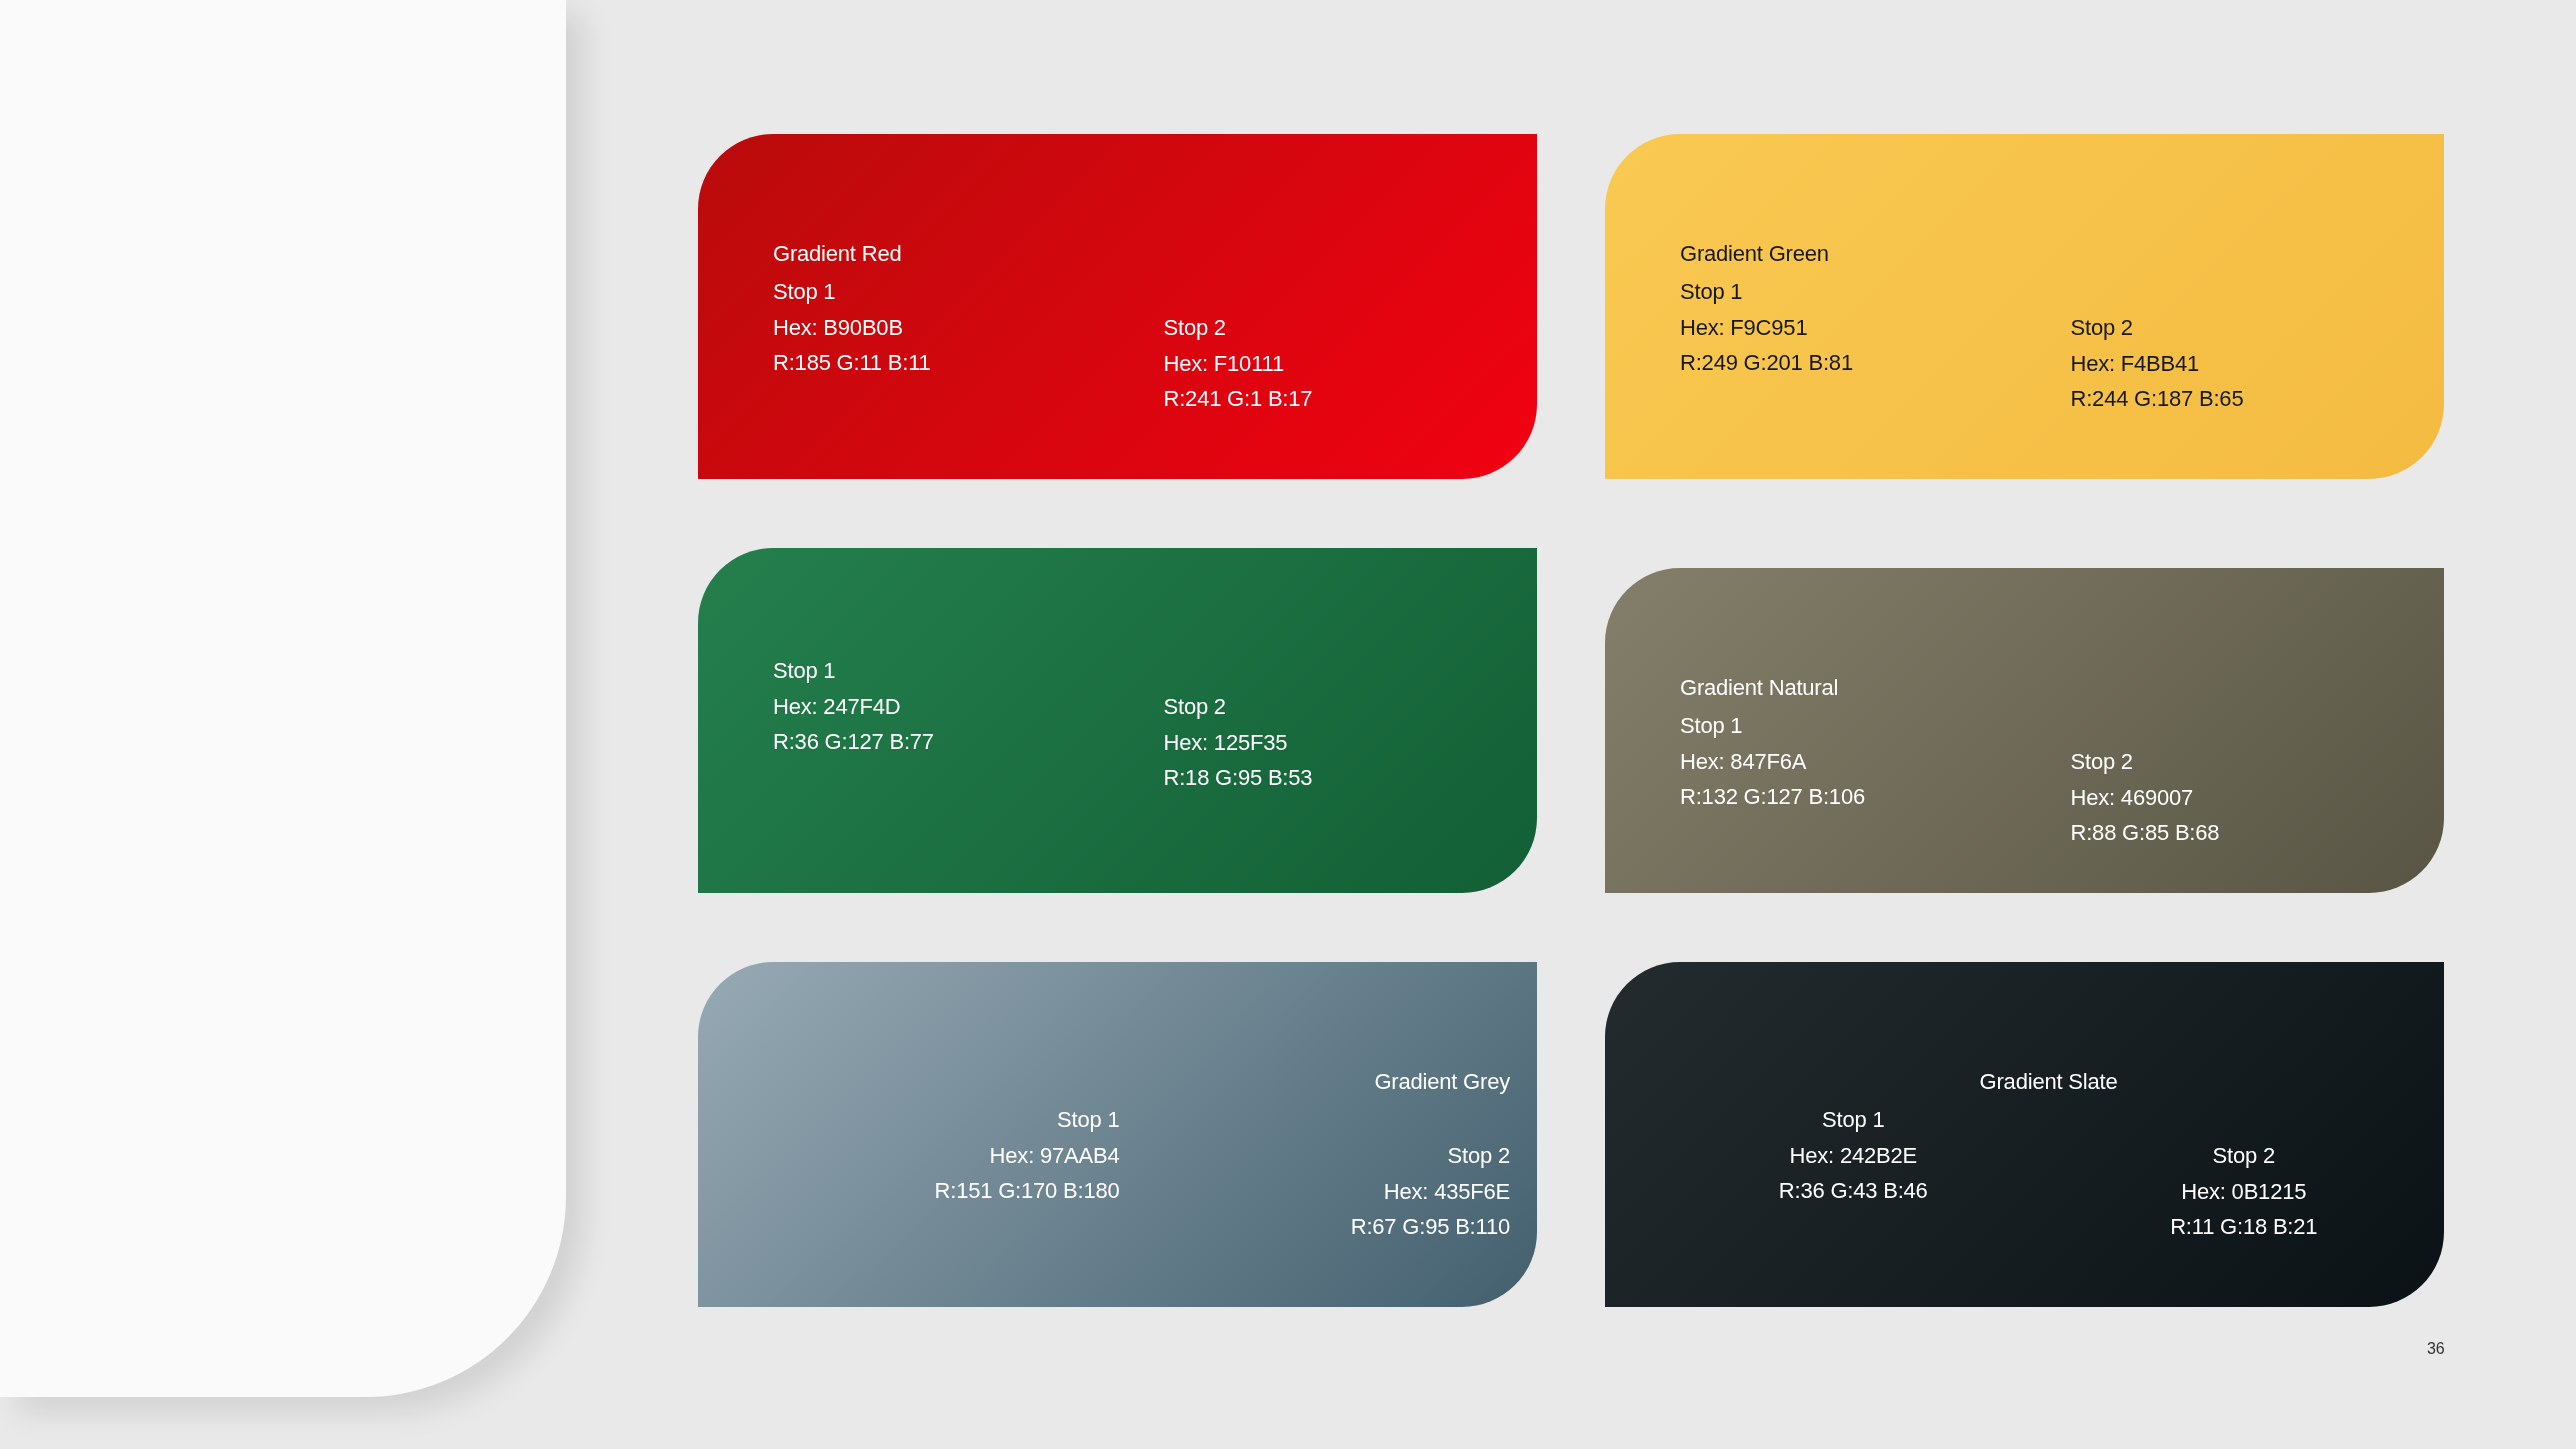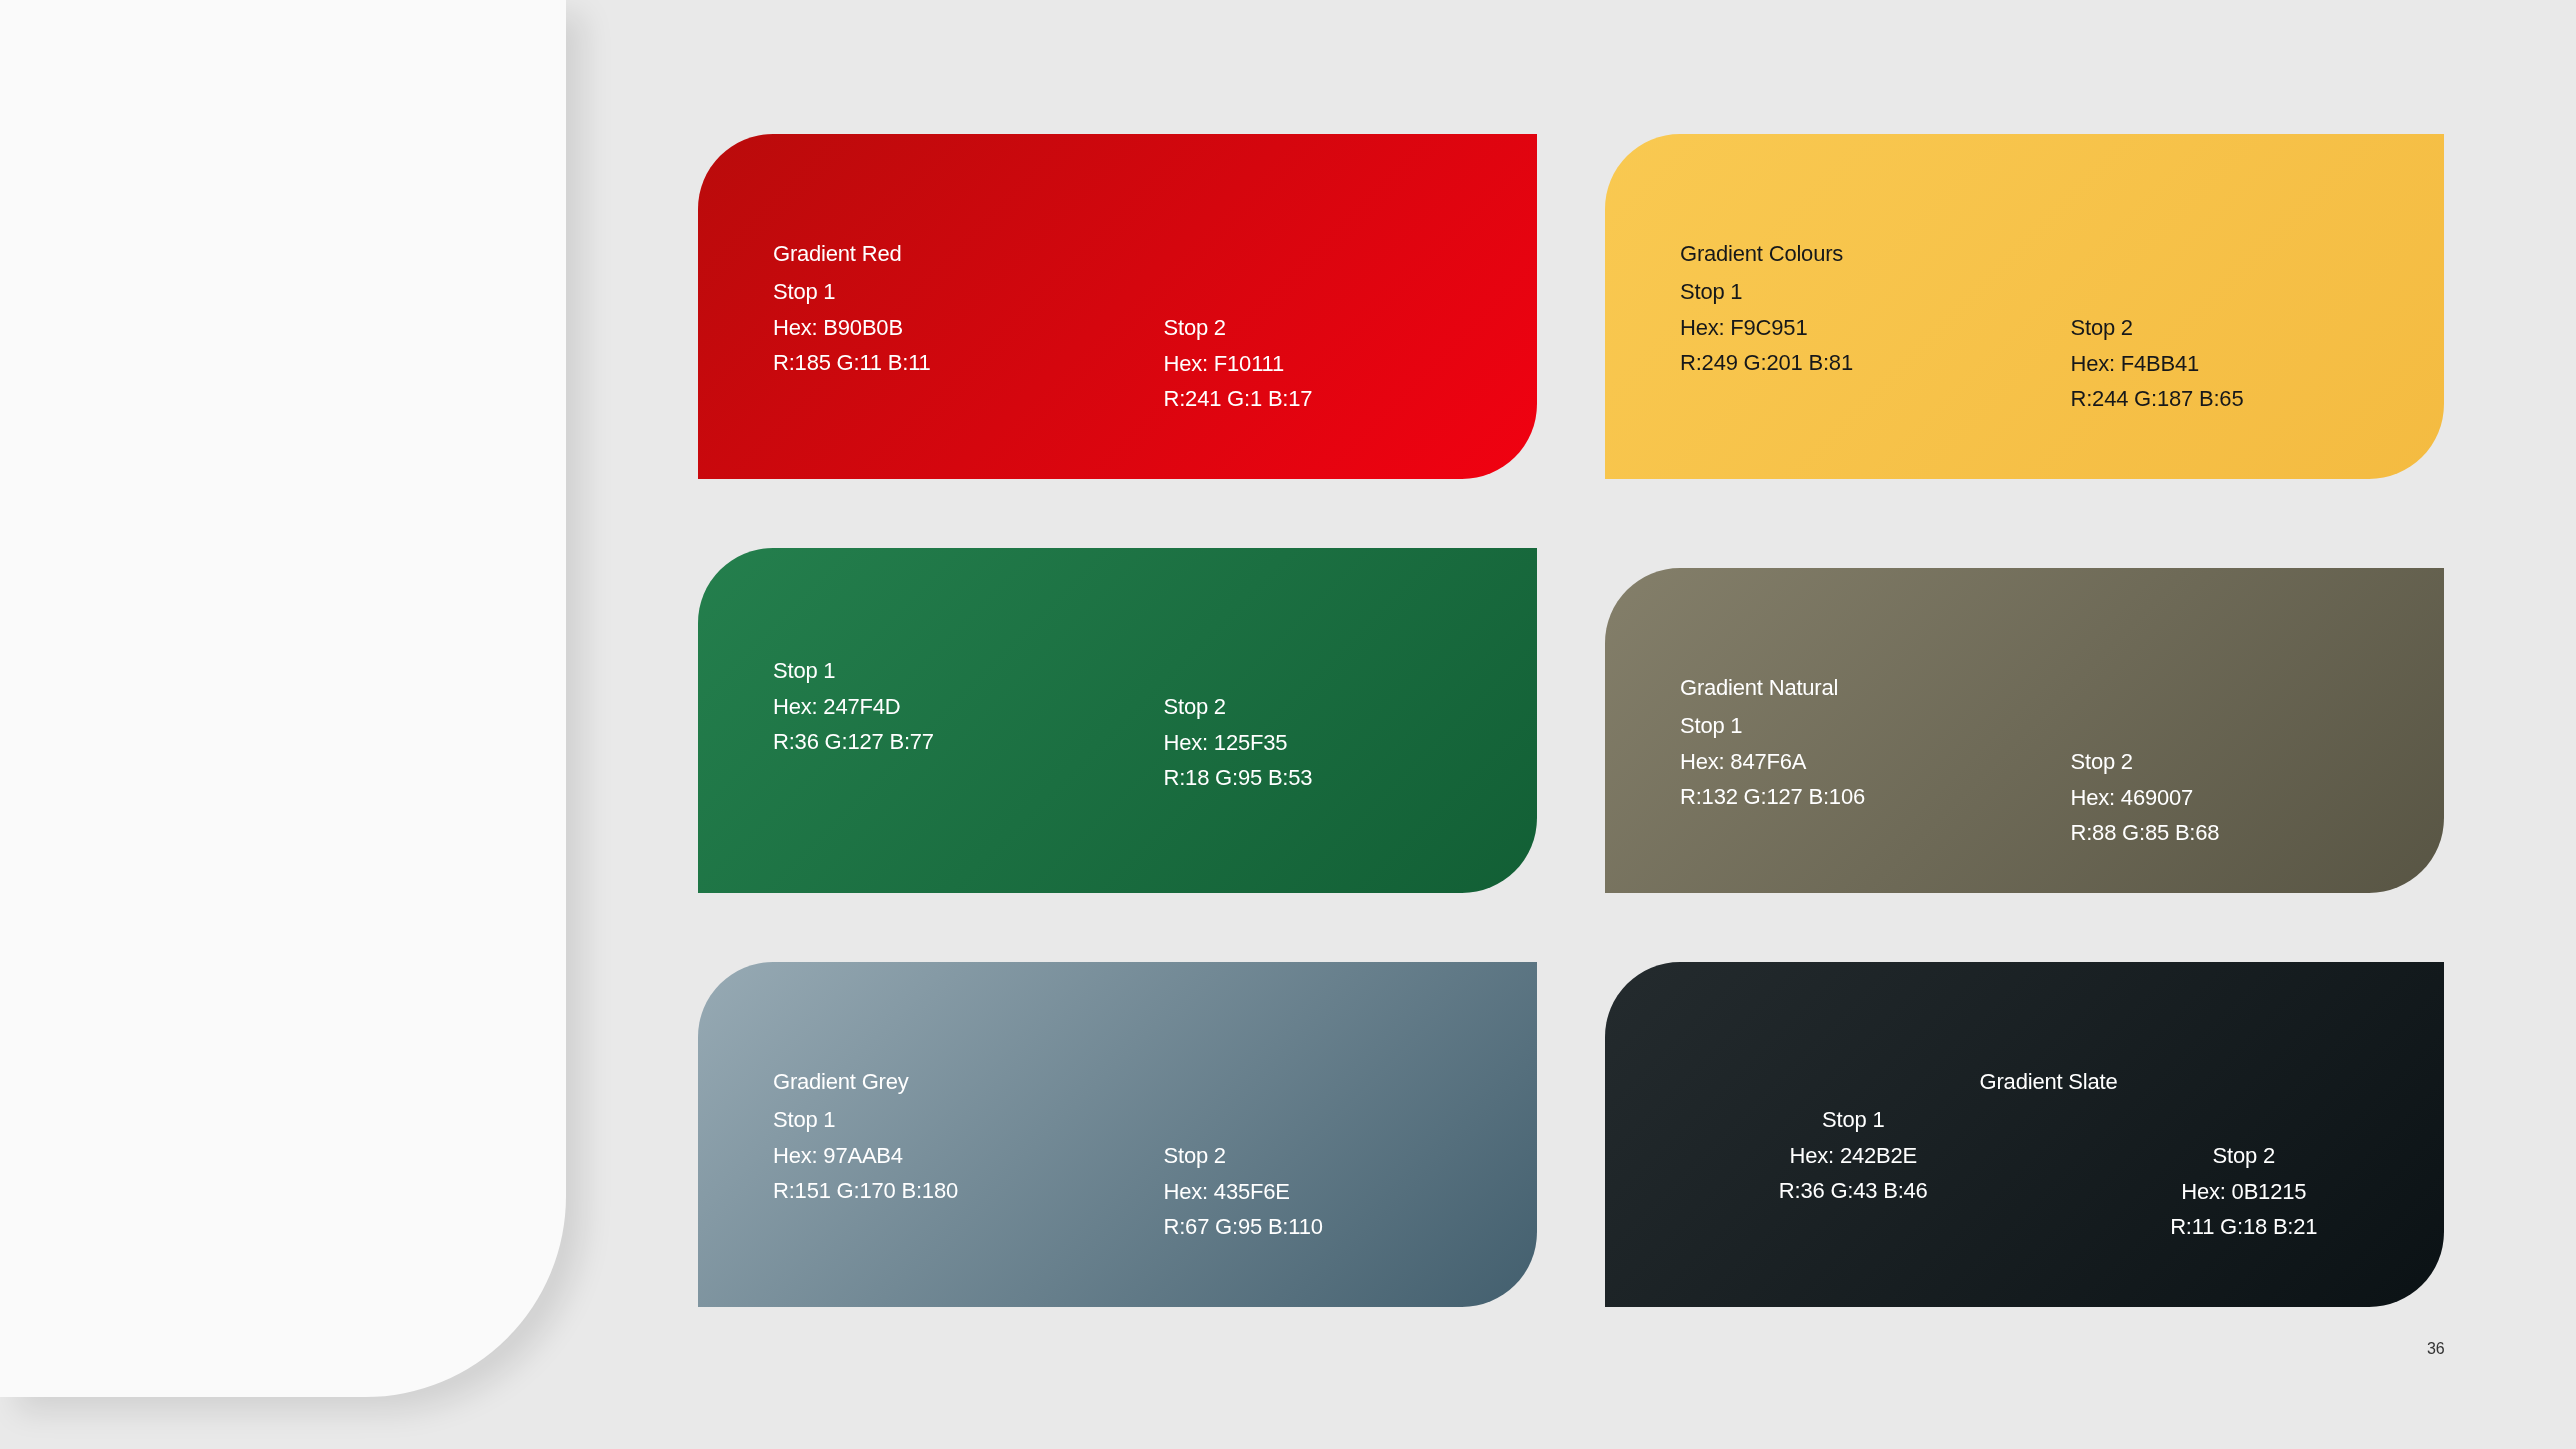--- a/index.html
+++ b/index.html
@@ -182,21 +182,21 @@
           <div class="stop-line">Stop 2</div>
           <div class="stop-line">Hex: F10111</div>
           <div class="stop-line">R:241  G:1  B:17</div>
         </div>
       </div>
     </div>
   </div>
 
   <div class="gradient-card text-dark" style="background: linear-gradient(135deg, rgb(249, 201, 81) 0%, rgb(244, 187, 65) 100%);">
     <div class="card-body">
-      <div class="card-title">Gradient Colours</div>
+      <div class="card-title">Gradient Green</div>
       <div class="stops-row">
         <div class="stop-col stop-1">
           <div class="stop-line">Stop 1</div>
           <div class="stop-line">Hex: F9C951</div>
           <div class="stop-line">R:249  G:201  B:81</div>
         </div>
         <div class="stop-col stop-2">
           <div class="stop-line">Stop 2</div>
           <div class="stop-line">Hex: F4BB41</div>
           <div class="stop-line">R:244  G:187  B:65</div>
@@ -233,21 +233,21 @@
         </div>
         <div class="stop-col stop-2">
           <div class="stop-line">Stop 2</div>
           <div class="stop-line">Hex: 469007</div>
           <div class="stop-line">R:88  G:85  B:68</div>
         </div>
       </div>
     </div>
   </div>
 
-  <div class="gradient-card text-light" style="background: linear-gradient(135deg, rgb(151, 170, 180) 0%, rgb(67, 95, 110) 100%);">
+  <div class="gradient-card text-light" style="background: linear-gradient(135deg, rgb(151, 170, 180) 0%, rgb(67, 95, 110) 100%); text-align: right;">
     <div class="card-body">
       <div class="card-title">Gradient Grey</div>
       <div class="stops-row">
         <div class="stop-col stop-1">
           <div class="stop-line">Stop 1</div>
           <div class="stop-line">Hex: 97AAB4</div>
           <div class="stop-line">R:151  G:170  B:180</div>
         </div>
         <div class="stop-col stop-2">
           <div class="stop-line">Stop 2</div>

